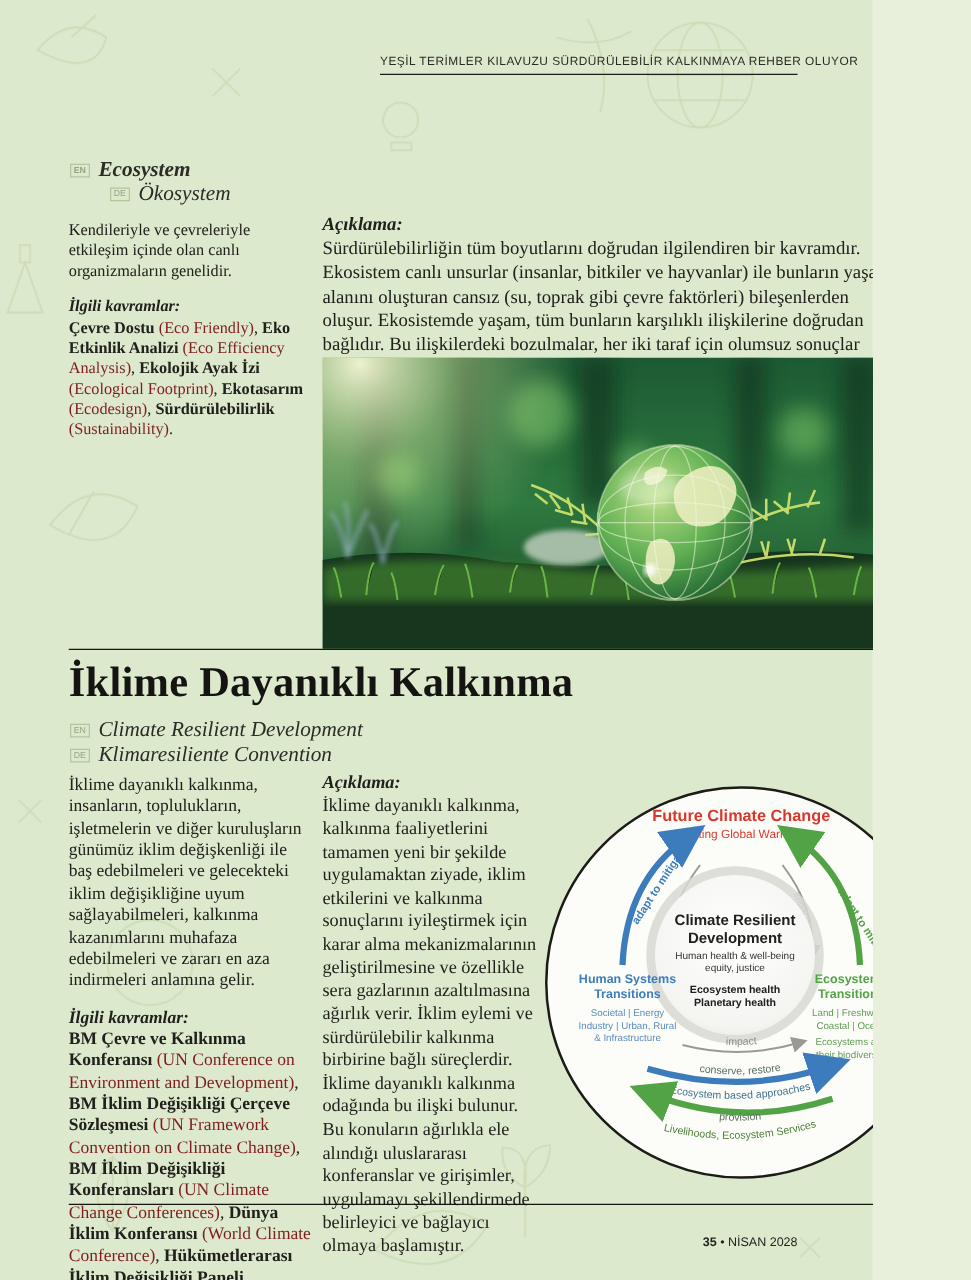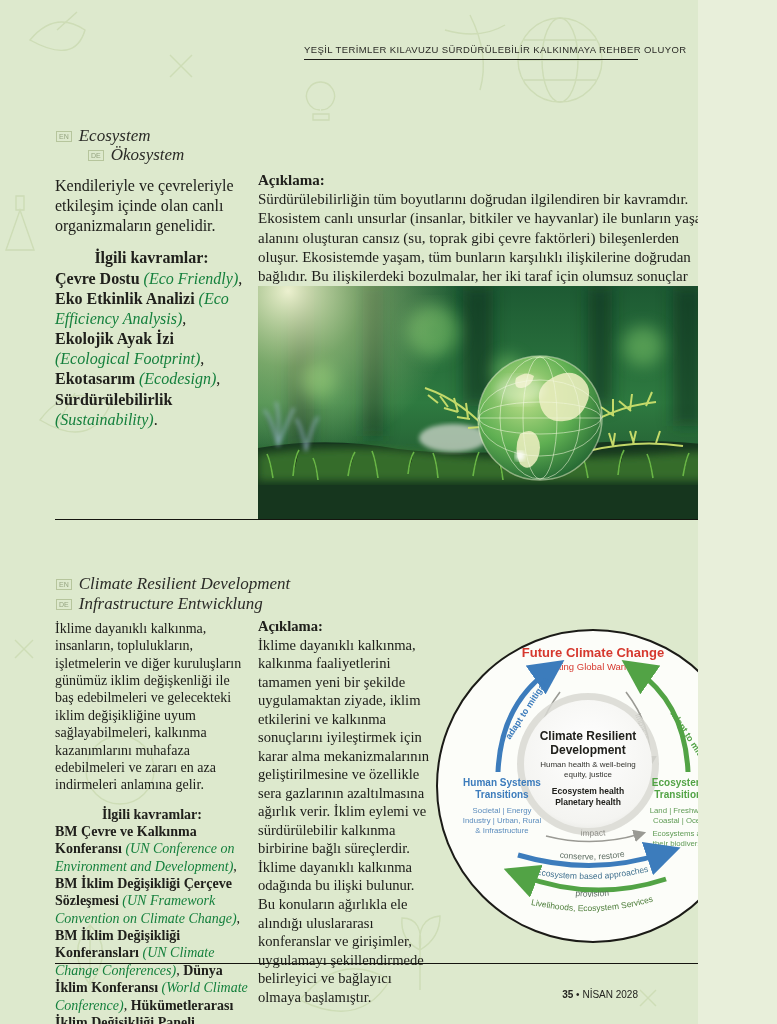--- a/index.html
+++ b/index.html
@@ -12,31 +12,31 @@
        font-family:"Liberation Sans",sans-serif;font-size:9.5px;letter-spacing:.4px;
        color:#2a2a26;border-bottom:1.6px solid #1c1c18;padding-bottom:4px;white-space:nowrap;}
 
   .title{position:absolute;left:55px;font-size:34px;font-weight:700;color:#141412;letter-spacing:.2px;}
   .t1{top:84px;} .t2{top:528px;}
 
   .langrow{position:absolute;left:56px;height:20px;display:flex;align-items:center;}
   .langtag{display:inline-block;font-family:"Liberation Sans",sans-serif;font-size:7px;
            color:#96a581;border:1px solid #b6c59c;padding:1px 2px;margin-right:7px;line-height:1;}
   .langtxt{font-style:italic;font-size:17px;color:#2b2b27;}
-  .lr1a{top:126px;} .lr1b{top:145px;padding-left:32px;} .lr2a{top:574px;} .lr2b{top:594px;}
+  .lr1a{top:126px;font-weight:bold;} .lr1b{top:145px;padding-left:32px;} .lr2a{top:574px;} .lr2b{top:594px;}
 
   .col{position:absolute;color:#20201c;}
-  .s1-left{left:55px;top:176px;width:193px;font-size:16px;line-height:1.26;}
+  .s1-left{left:55px;top:176px;width:193px;font-size:13px;line-height:1.26;}
   .s1-right{left:258px;top:171px;width:460px;font-size:15px;line-height:1.28;}
   .s2-left{left:55px;top:620px;width:194px;font-size:14px;line-height:1.24;}
   .s2-mid{left:258px;top:617px;width:173px;font-size:14.6px;line-height:1.27;}
 
-  .lbl{font-weight:700;text-align:center;}
+  .lbl{font-weight:700;font-style:italic;}
   .kav{margin-top:12px;}
-  .b{font-weight:700;} .i{font-style:italic;color:#15803d;}
+  .b{font-weight:700;} .i{color:#7f1d1d;}
 
   .photo{position:absolute;left:258px;top:286px;width:459px;height:233px;}
 
   .rule{position:absolute;left:55px;width:662px;border-top:1.6px solid #15150f;}
   .rule1{top:519px;} .rule2{top:963px;}
 
   .ftr{position:absolute;top:989px;right:60px;font-family:"Liberation Sans",sans-serif;
        font-size:10px;color:#23231f;}
   .ftr .b{font-weight:700;}
 
@@ -198,28 +198,29 @@
           <line x1="220" y1="132" x2="344" y2="132"></line>
         </g>
         <ellipse cx="262" cy="104" rx="24" ry="14" fill="#ffffff" opacity="0.30" filter="url(#blur4)"></ellipse>
       </g>
       <circle cx="262" cy="170" r="5" fill="#ffffff" opacity="0.85" filter="url(#blur2)"></circle>
     </svg>
   </div>
 
   <div class="rule rule1"></div>
 
+  <div class="title t2">İklime Dayanıklı Kalkınma</div>
 
   <div class="langrow lr2a">
     <span class="langtag">EN</span>
     <span class="langtxt">Climate Resilient Development</span>
   </div>
   <div class="langrow lr2b">
     <span class="langtag">DE</span>
-    <span class="langtxt">Infrastructure Entwicklung</span>
+    <span class="langtxt">Klimaresiliente Convention</span>
   </div>
 
   <div class="col s2-left">
     <div>İklime dayanıklı kalkınma, insanların, toplulukların, işletmelerin ve diğer kuruluşların günümüz iklim değişkenliği ile baş edebilmeleri ve gelecekteki iklim değişikliğine uyum sağlayabilmeleri, kalkınma kazanımlarını muhafaza edebilmeleri ve zararı en aza indirmeleri anlamına gelir.</div>
     <div class="lbl kav">İlgili kavramlar:</div>
     <div><span class="b">BM Çevre ve Kalkınma Konferansı </span><span class="i">(UN Conference on Environment and Development)</span><span>, </span><span class="b">BM İklim Değişikliği Çerçeve Sözleşmesi </span><span class="i">(UN Framework Convention on Climate Change)</span><span>, </span><span class="b">BM İklim Değişikliği Konferansları </span><span class="i">(UN Climate Change Conferences)</span><span>, </span><span class="b">Dünya İklim Konferansı </span><span class="i">(World Climate Conference)</span><span>, </span><span class="b">Hükümetlerarası İklim Değişikliği Paneli </span></div>
   </div>
 
   <div class="col s2-mid">
     <span class="lbl">Açıklama:</span><br>

